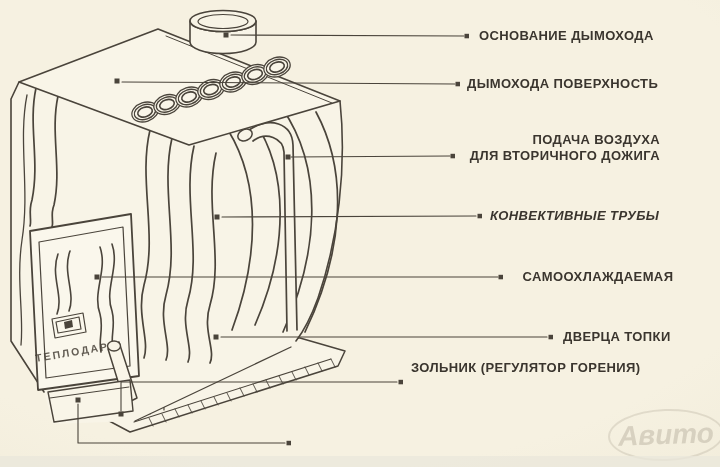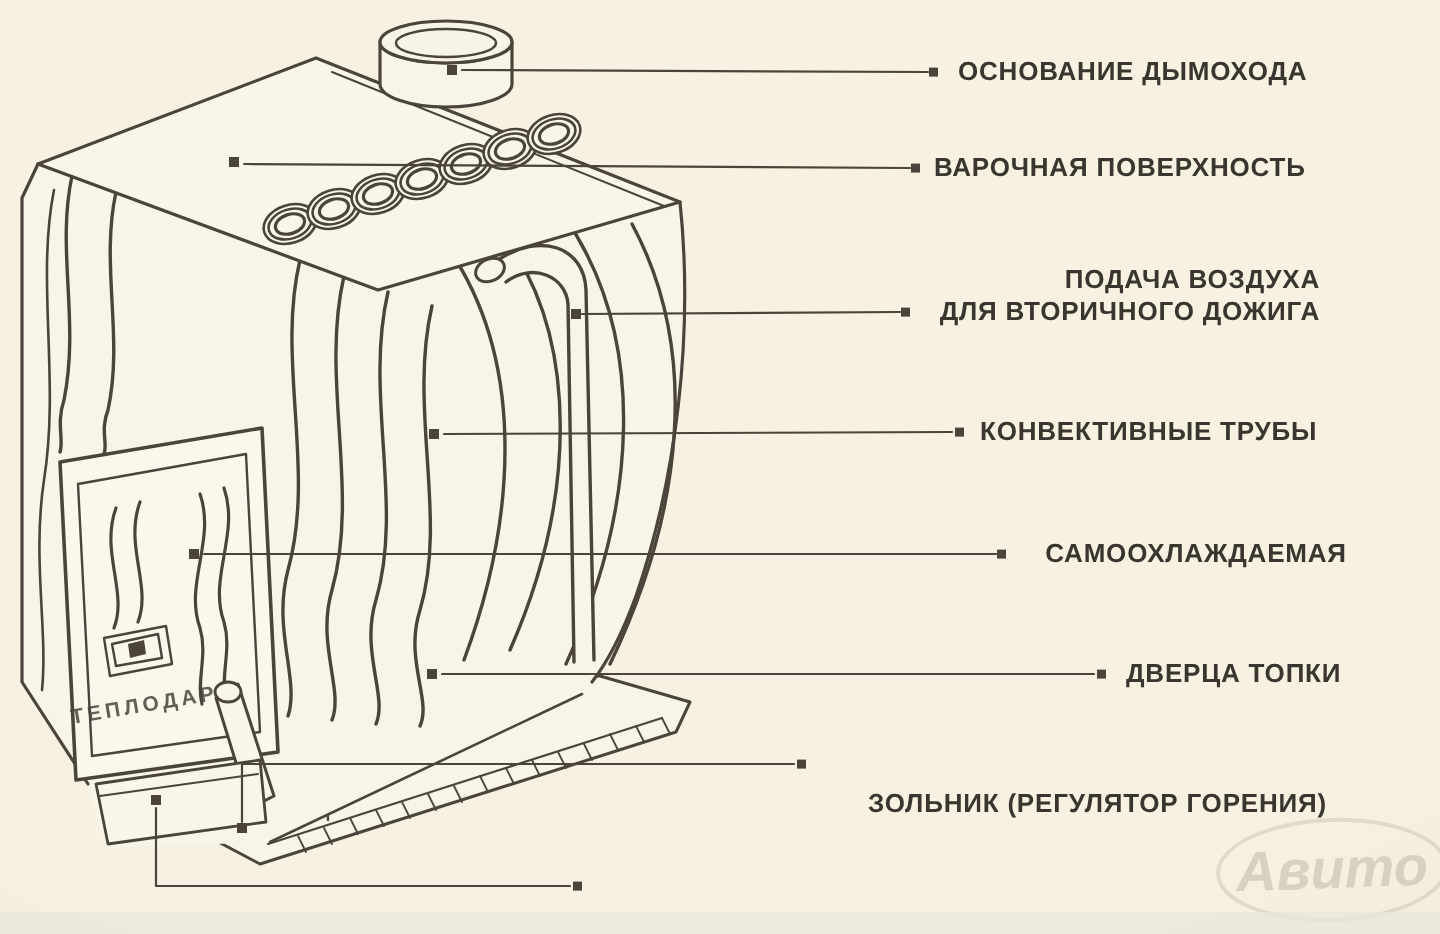--- a/index.html
+++ b/index.html
@@ -10,24 +10,24 @@
   }
   #art{position:absolute;left:0;top:0;width:720px;height:467px;}
   .lbl{
     position:absolute;color:#3a352e;font-weight:bold;font-size:13px;
     line-height:16px;letter-spacing:.4px;white-space:nowrap;
   }
   .lbl.two{white-space:normal;}
   #lbl-chimney{left:479px;top:28px;}
   #lbl-cook{left:467px;top:76px;}
   #lbl-air{left:452px;top:132px;width:208px;text-align:right;line-height:16px;}
-  #lbl-conv{left:490px;top:208px;}
+  #lbl-conv{left:490px;top:208px;font-style:italic;}
   #lbl-door{left:500px;top:268px;width:196px;text-align:center;line-height:18px;}
   #lbl-body{left:563px;top:329px;}
-  #lbl-ash{left:411px;top:394px;margin-left:23px;}
+  #lbl-ash{left:411px;top:360px;}
   #lbl-hole{left:280px;top:411px;width:412px;text-align:right;line-height:21px;letter-spacing:.5px;}
   #watermark{
     position:absolute;left:608px;top:409px;width:112px;height:48px;
     border:2px solid rgba(150,140,122,.22);border-radius:50%;
     display:flex;align-items:center;justify-content:center;
     color:rgba(150,140,122,.30);font-size:28px;font-weight:bold;font-style:italic;
     transform:rotate(-2deg);pointer-events:none;
   }
   #bottom-strip{
     position:absolute;left:0;bottom:0;width:720px;height:11px;
@@ -181,21 +181,21 @@
         <rect x="548.5" y="334.8" width="4.5" height="4.5"></rect>
       <rect x="118.5" y="411.5" width="5" height="5"></rect>
         <rect x="398.5" y="379.8" width="4.5" height="4.5"></rect>
       <rect x="75.5" y="397.5" width="5" height="5"></rect>
         <rect x="286.5" y="440.8" width="4.5" height="4.5"></rect>
     </g>
   </svg>
 
   <div class="lbl" id="lbl-chimney">ОСНОВАНИЕ ДЫМОХОДА</div>
 
-  <div class="lbl" id="lbl-cook">ВАРОЧНАЯ ПОВЕРХНОСТЬ</div>
+  <div class="lbl" id="lbl-cook">ДЫМОХОДА ПОВЕРХНОСТЬ</div>
 
   <div class="lbl two" id="lbl-air">
     <div>ПОДАЧА ВОЗДУХА</div>
     <div>ДЛЯ ВТОРИЧНОГО ДОЖИГА</div>
   </div>
 
   <div class="lbl" id="lbl-conv">КОНВЕКТИВНЫЕ ТРУБЫ</div>
 
   <div class="lbl two" id="lbl-door">
     <div>САМООХЛАЖДАЕМАЯ</div>

